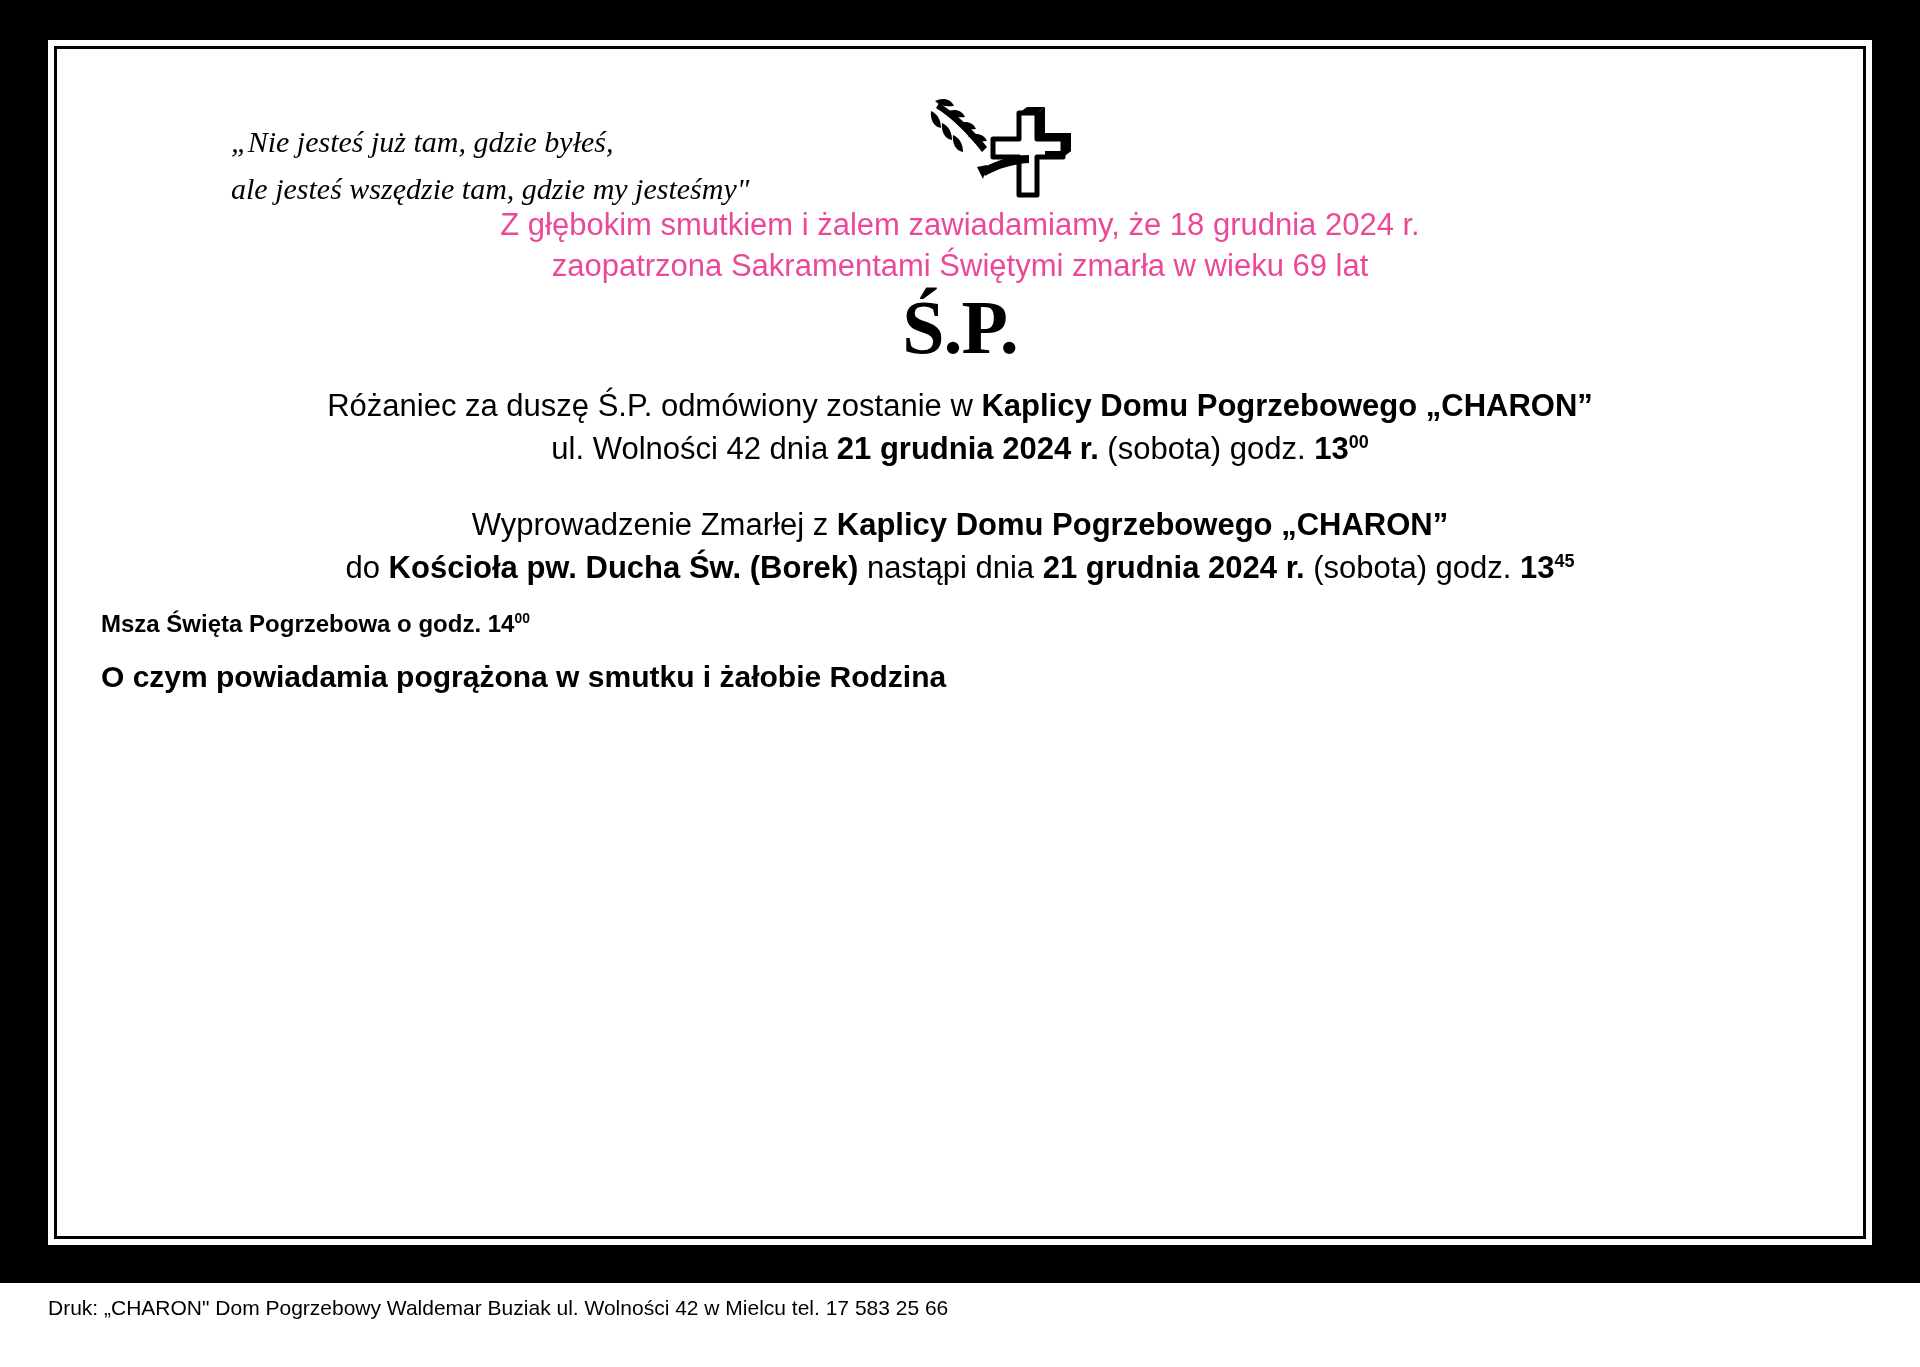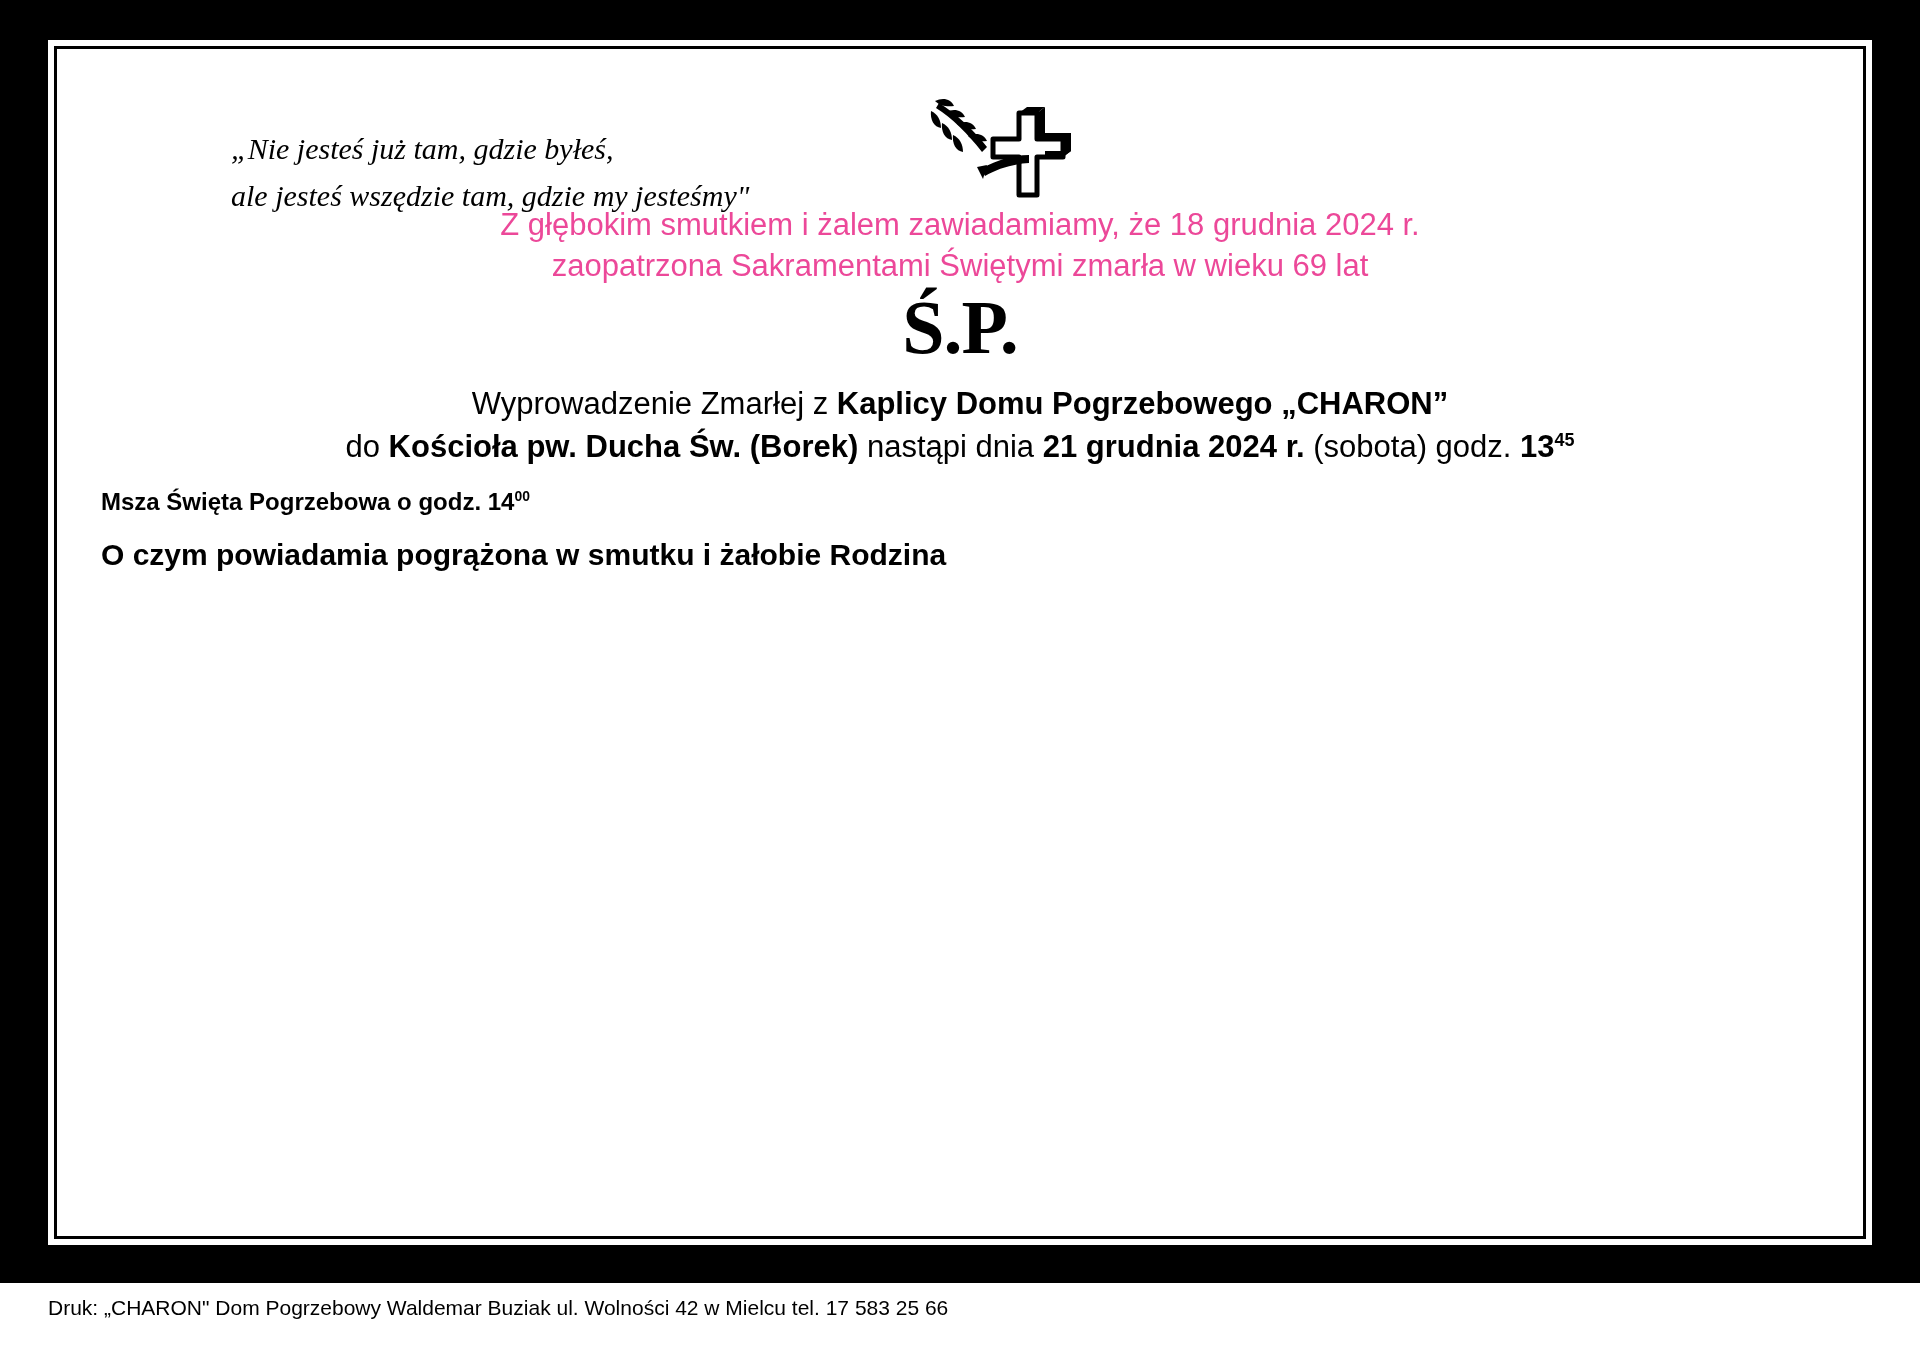--- a/index.html
+++ b/index.html
@@ -68,21 +68,20 @@
   .quote {
     position: absolute;
     left: 130px;
     top: 52px;
     font-family: "Liberation Serif", serif;
     font-style: italic;
     font-size: 30px;
     line-height: 1.55;
     color: #000;
     white-space: nowrap;
-    margin-top: 7px;
   }
   .emblem {
     position: absolute;
     left: 820px;
     top: 28px;
     width: 180px;
     height: 105px;
   }
 
   
@@ -122,21 +121,21 @@
   }
 
   
   .para {
     text-align: center;
     font-size: 31px;
     line-height: 1.38;
     color: #000;
   }
   .para.rosary { margin-top: 16px; }
-  .para.procession { }
+  .para.procession { margin-top: 34px; }
   .mass {
     text-align: left;
     font-size: 24px;
     font-weight: bold;
     margin-top: 20px;
   }
   .para.after { margin-top: 36px; font-size: 29px; }
   .family {
     font-size: 30px;
     font-weight: bold;
@@ -209,20 +208,24 @@
 
           <div class="announce">
             <div class="l1">Z głębokim smutkiem i żalem zawiadamiamy, że 18 grudnia 2024 r.</div>
             <div class="l2">zaopatrzona Sakramentami Świętymi zmarła w wieku 69 lat</div>
           </div>
 
           <div class="name-row">
             <span class="sp">Ś.P.</span>
           </div>
 
+          <div class="para rosary">
+            <span>Różaniec za duszę Ś.P. odmówiony zostanie w </span><b>Kaplicy Domu Pogrzebowego „CHARON”</b><br>
+            <span>ul. Wolności 42 dnia </span><b>21 grudnia 2024 r.</b><span> (sobota) godz. </span><b>13</b><sup>00</sup>
+          </div>
 
           <div class="para procession">
             <span>Wyprowadzenie Zmarłej z </span><b>Kaplicy Domu Pogrzebowego „CHARON”</b><br>
             <span>do </span><b>Kościoła pw. Ducha Św. (Borek)</b><span> nastąpi dnia </span><b>21 grudnia 2024 r.</b><span> (sobota) godz. </span><b>13</b><sup>45</sup>
           </div>
 
           <div class="mass">
             <span>Msza Święta Pogrzebowa o godz. </span><span>14</span><sup>00</sup>
           </div>
 

